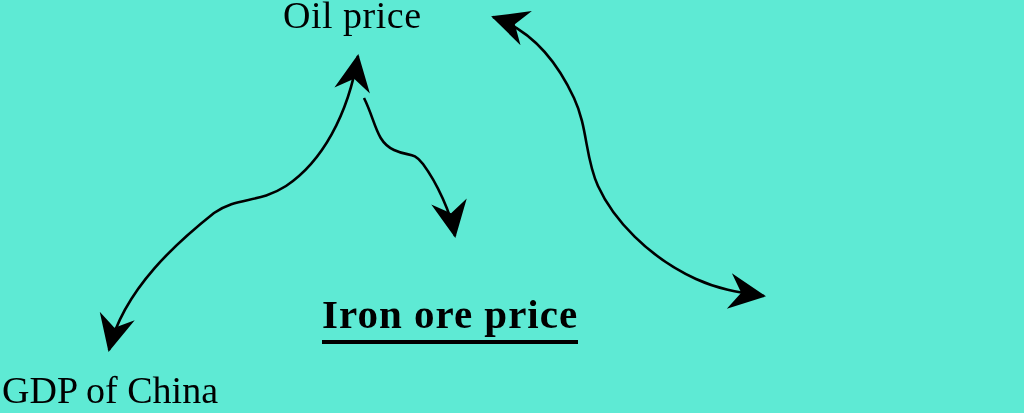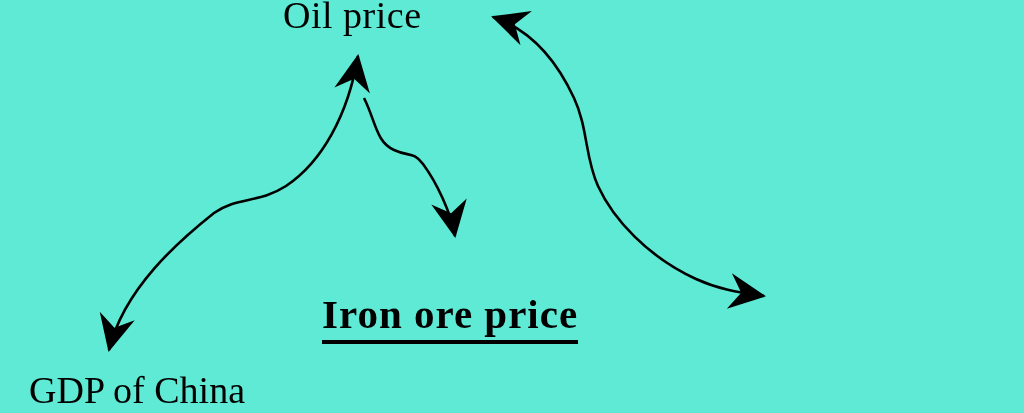--- a/index.html
+++ b/index.html
@@ -47,21 +47,20 @@
     font-weight: bold;
     letter-spacing: 1px;
     padding-bottom: 5px;
     border-bottom: 4px solid #000000;
     margin-top: 28px;
   }
   #node-gdp {
     left: 2px;
     top: 371px;
     font-size: 38px;
-    margin-left: 27px;
   }
   #node-exchange {
     left: 798px;
     top: 274px;
     font-size: 37px;
     word-spacing: 10px;
   }
 </style>
 </head>
 <body>

